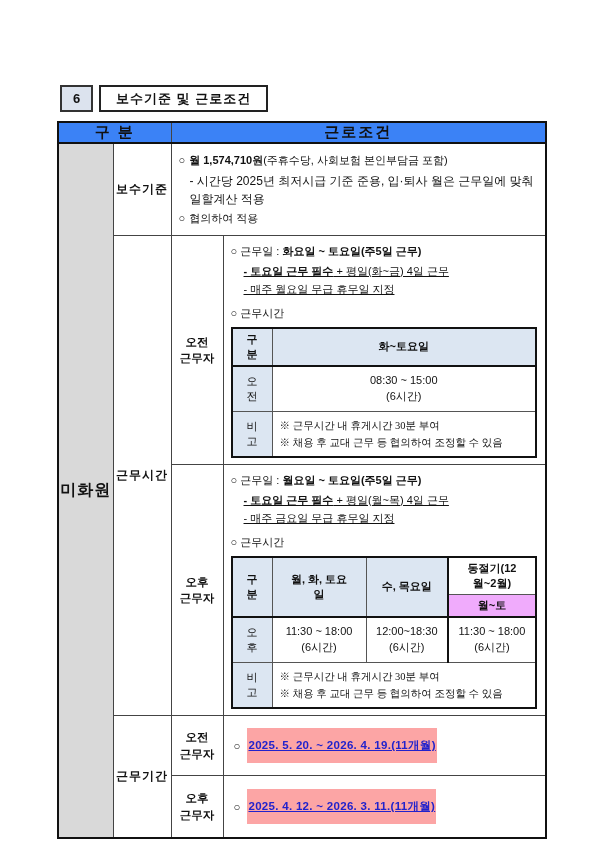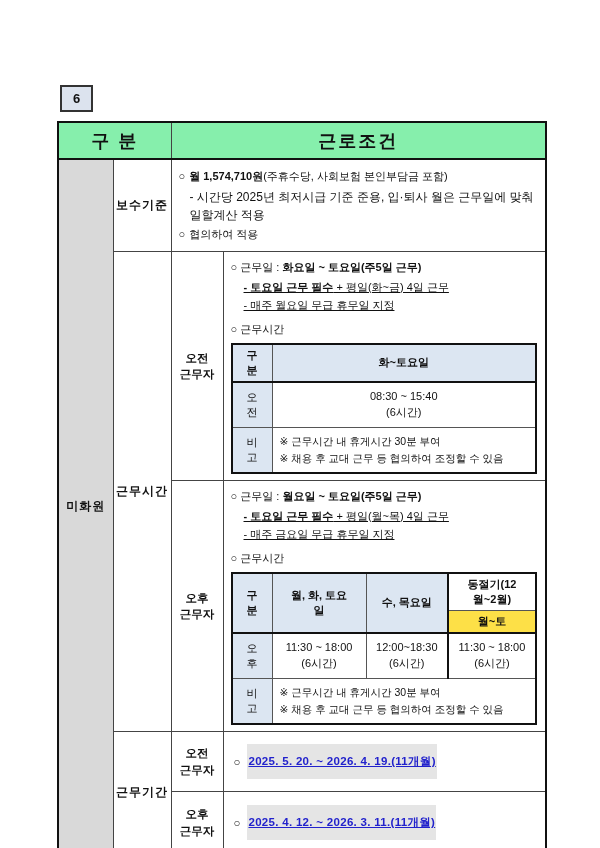--- a/index.html
+++ b/index.html
@@ -20,24 +20,24 @@
   }
   .title-box {
     border: 2px solid #222; display: flex; align-items: center;
     padding: 0 15px; font-weight: bold; font-size: 13px; letter-spacing: 1px;
   }
 
   
   table.main { border-collapse: collapse; width: 488px; border: 2px solid #111; table-layout: fixed; }
   .main th, .main td { border: 1px solid #444; }
   tr.hdr th {
-    background: #86efac; font-size: 18px; font-weight: bold;
-    height: 37px; border-bottom: 2px solid #111; letter-spacing: 2px; padding: 0;
-  }
-  td.job { background: #d9d9d9; font-weight: bold; font-size: 12px; text-align: center; letter-spacing: 1px; }
+    background: #3b82f6; font-size: 15px; font-weight: bold;
+    height: 21px; border-bottom: 2px solid #111; letter-spacing: 2px; padding: 0;
+  }
+  td.job { background: #d9d9d9; font-weight: bold; font-size: 16px; text-align: center; letter-spacing: 1px; }
   td.lbl { font-weight: bold; font-size: 12px; text-align: center; letter-spacing: 1px; }
   td.sublbl { font-weight: bold; font-size: 11.5px; text-align: center; line-height: 1.45; }
   td.content { padding: 6px 5px 6px 7px; font-size: 11px; }
   td.v-top { vertical-align: top; }
   td.v-mid { vertical-align: middle; margin-left: 7px; }
 
   tr.pay-row { height: 71px; }
   tr.morning-row { height: 206px; }
   tr.afternoon-row { height: 236px; }
   tr.period-m { height: 60px; }
@@ -51,40 +51,41 @@
   
   .bullet-line { margin: 2px 0 4px; line-height: 1.4; }
   .note-line { margin: 2px 0 3px 13px; text-decoration: underline; line-height: 1.4; }
   .hours-line { margin: 9px 0 5px; }
 
   
   table.inner { border-collapse: collapse; width: 99%; border: 2px solid #111; margin-top: 2px; }
   .inner th, .inner td { border: 1px solid #555; font-size: 11px; padding: 3px 14px; text-align: center; }
   .inner th { background: #dce6f2; font-weight: 600; border-bottom: 2px solid #111; height: 20px; }
   .inner th.winter-top { background: #fff; border-bottom: 1px solid #555; }
-  .inner th.winter-sub { background: #fde047; }
+  .inner th.winter-sub { background: #f0abfc; }
   .inner td.rowlbl { background: #dce6f2; }
   .inner td.time { line-height: 1.45; padding: 6px 2px; }
-  .inner td.note { text-align: left; font-size: 10.5px; padding: 5px 7px; line-height: 1.65; }
+  .inner td.note { text-align: left; font-size: 10.5px; padding: 5px 7px; line-height: 1.65; font-family: Liberation Serif, serif; }
   .winter-col { border-left: 2px solid #111 !important; }
 
   
   .period-line { display: flex; align-items: center; gap: 7px; font-size: 11.5px; padding-left: 3px; }
   .date-link {
     color: #2222cc; font-weight: bold; text-decoration: underline;
-    background: #e5e5e5; padding: 10px 1px; letter-spacing: 0.3px;
+    background: #fca5a5; padding: 10px 1px; letter-spacing: 0.3px;
   }
 </style>
 </head>
 <body>
 
 <div class="page">
 
   <div class="heading">
     <div class="num-box">6</div>
+    <div class="title-box">보수기준 및 근로조건</div>
   </div>
 
   <table class="main">
     <colgroup>
       <col style="width:55px">
         <col style="width:58px">
         <col style="width:52px">
         <col style="width:323px">
     </colgroup>
 
@@ -130,21 +131,21 @@
                 <col>
               </colgroup>
           <tbody>
                 <tr>
             <th>구분</th>
             <th>화~토요일</th>
           </tr>
           <tr>
             <td class="rowlbl">오전</td>
             <td class="time">
-              <div>08:30 ~ 15:40</div>
+              <div>08:30 ~ 15:00</div>
               <div>(6시간)</div>
             </td>
           </tr>
           <tr>
             <td class="rowlbl">비고</td>
             <td class="note">
               <div>※ 근무시간 내 휴게시간 30분 부여</div>
               <div>※ 채용 후 교대 근무 등 협의하여 조정할 수 있음</div>
             </td>
           </tr>

